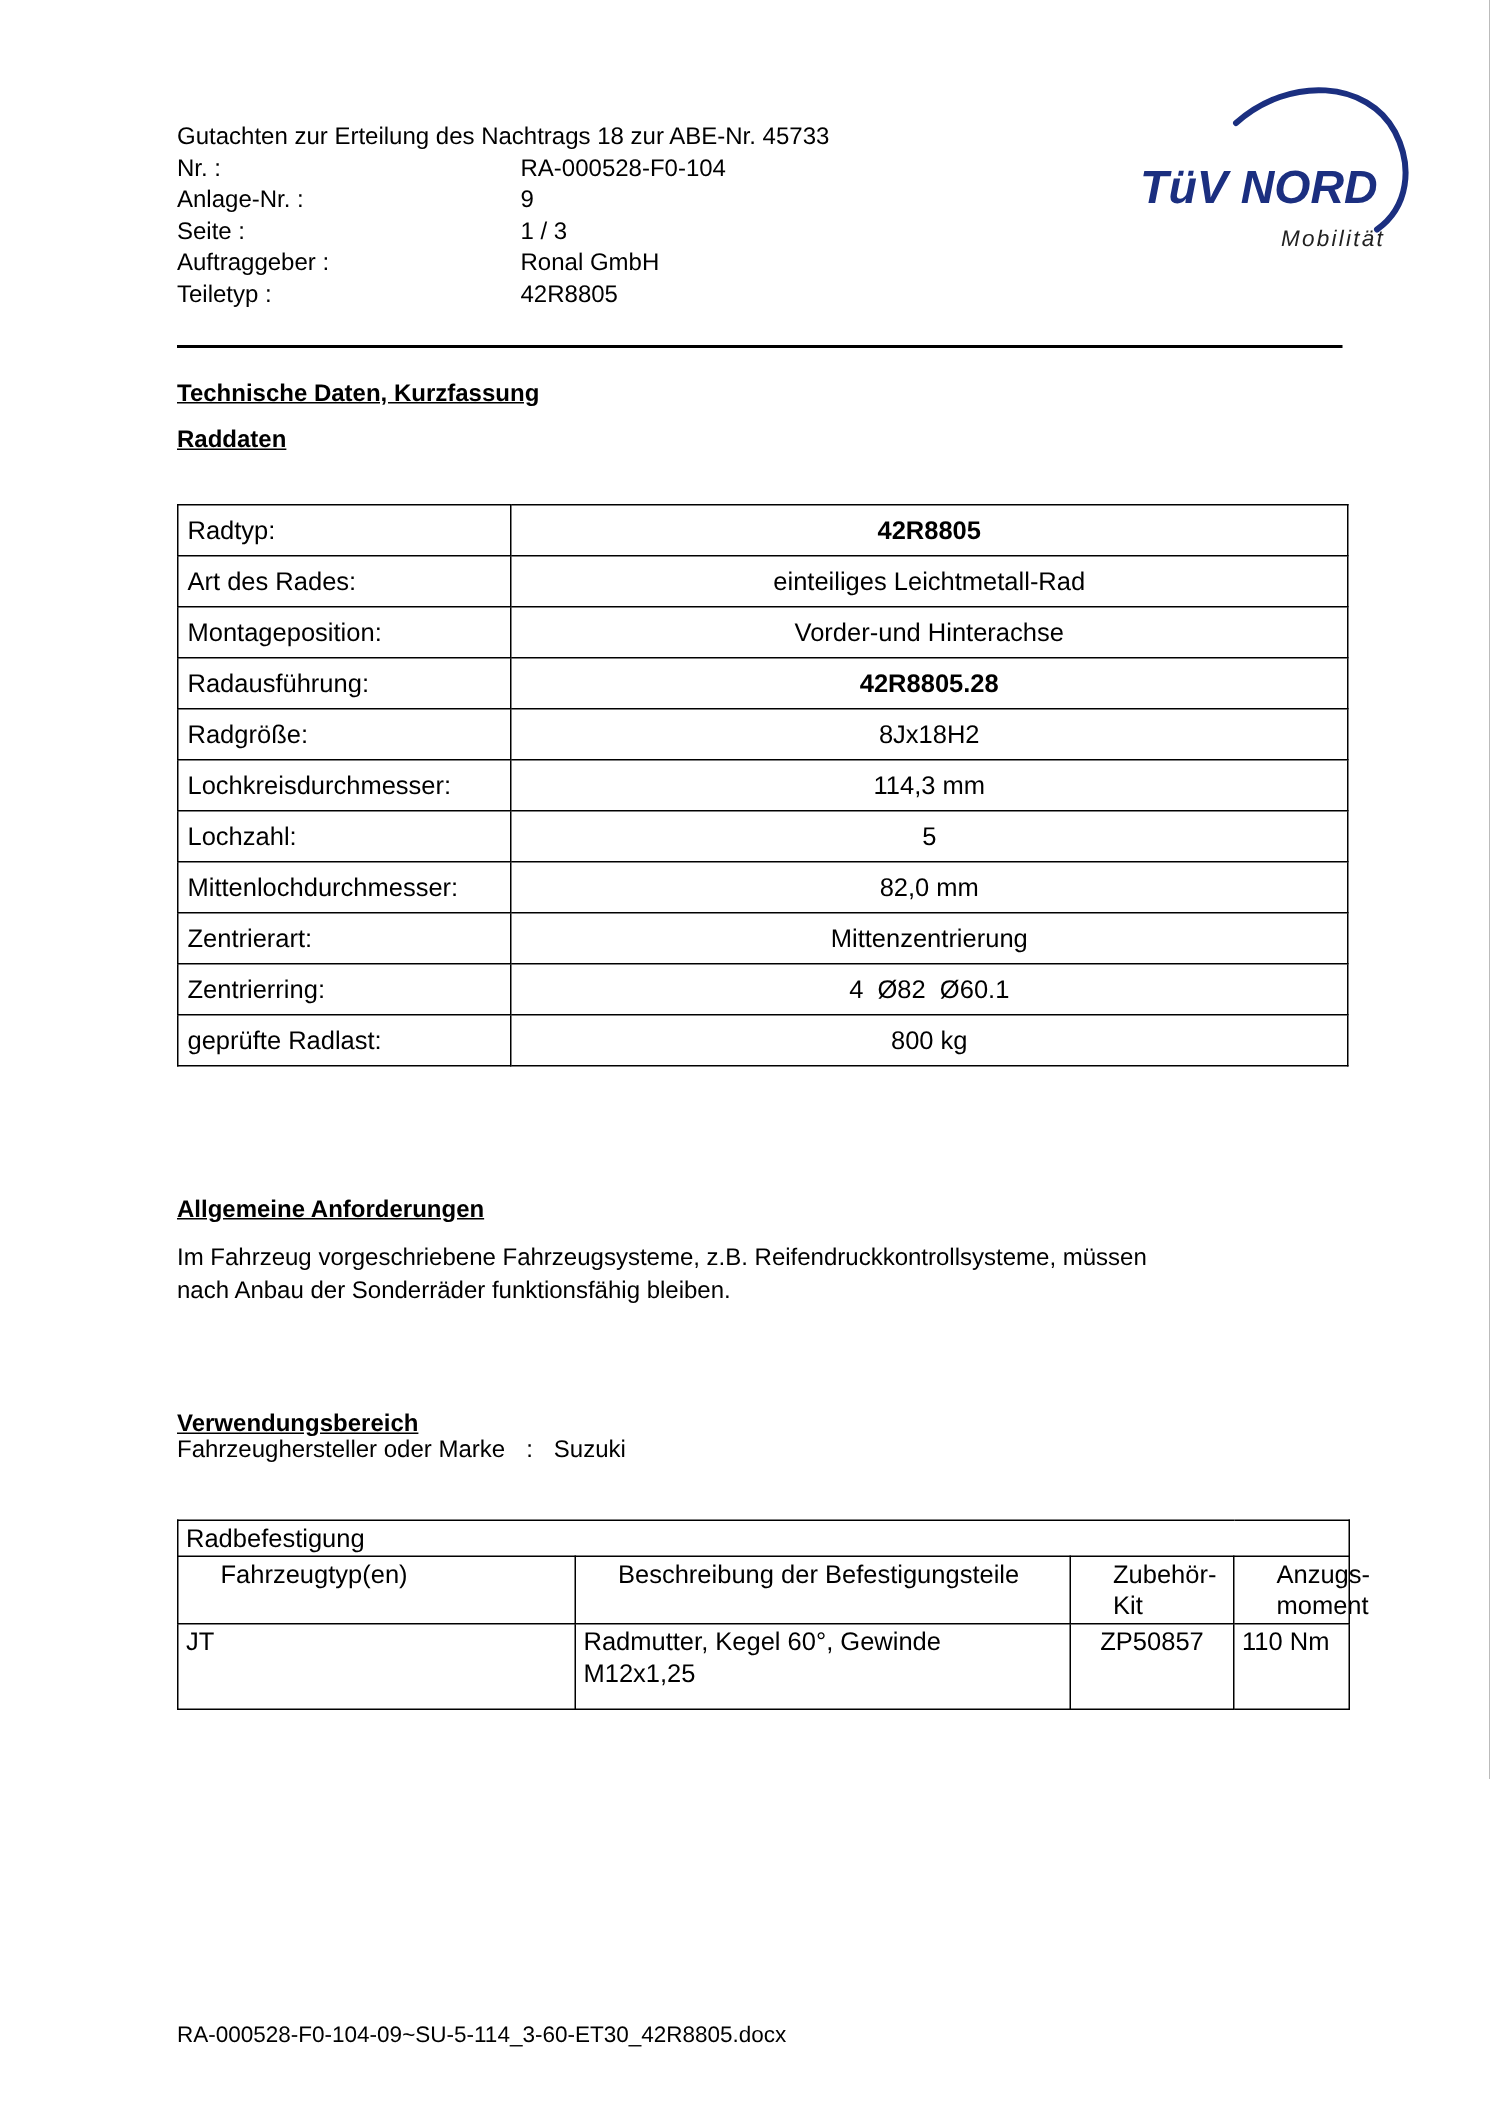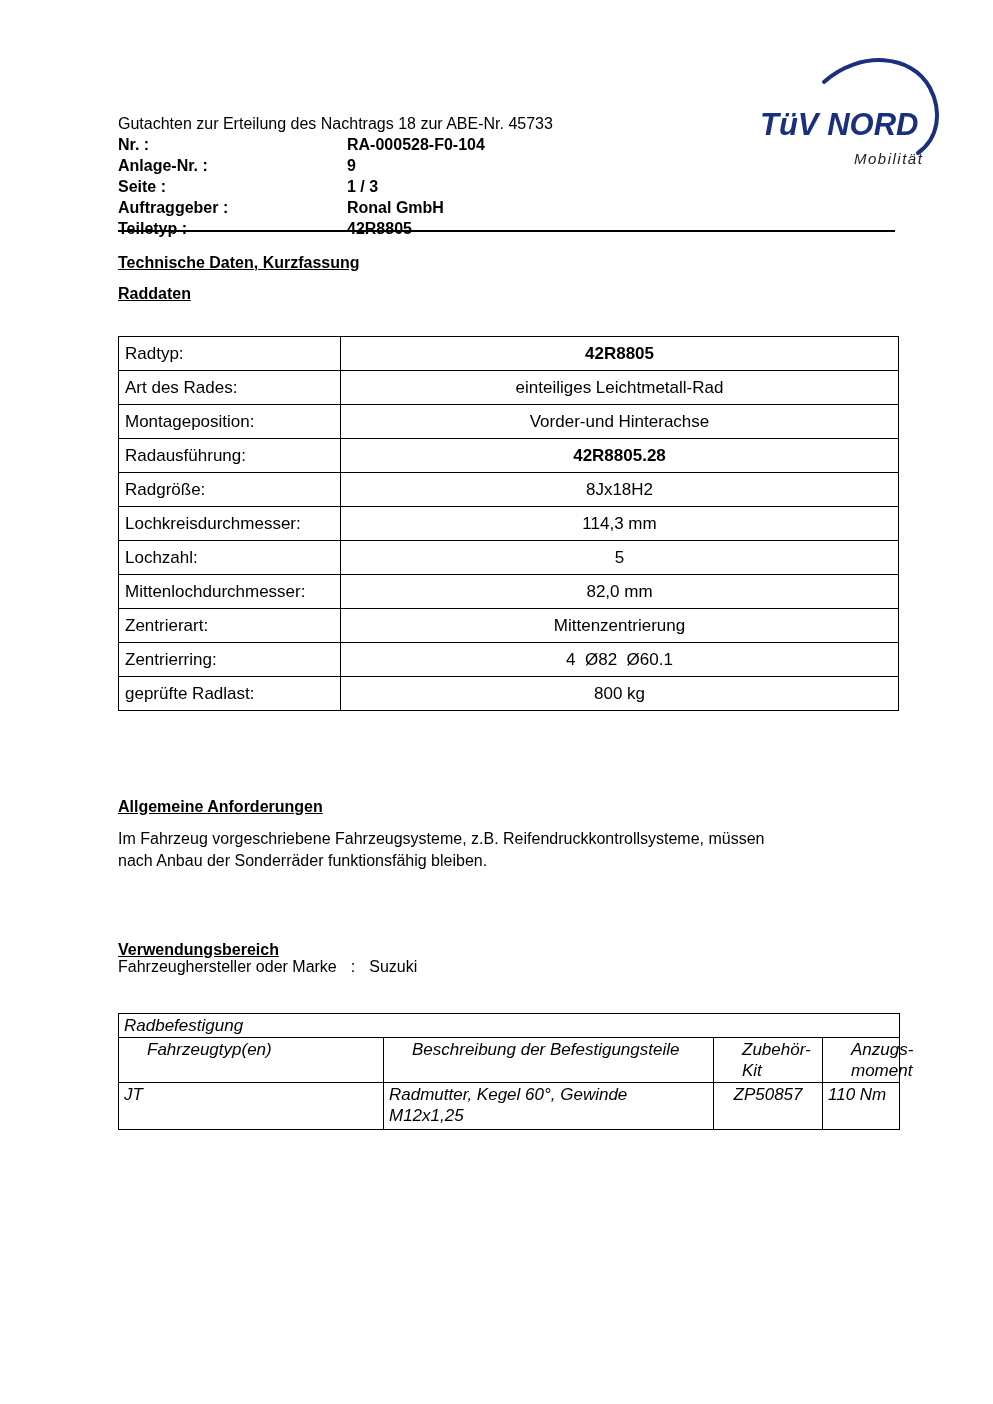--- a/index.html
+++ b/index.html
@@ -4,23 +4,23 @@
 <style>
   * { margin:0; padding:0; box-sizing:border-box; }
   html,body { background:#888; }
   body { font-family:"Liberation Sans", sans-serif; }
   .page {
     position:relative; width:993px; height:1404px; background:#fff;
     color:#000; font-size:16px; overflow:hidden; margin:0 auto;
   }
 
   
-  .doc-header { position:absolute; left:118px; top:81px; width:640px;margin-top:32px; }
+  .doc-header { position:absolute; left:118px; top:81px; width:640px; }
   .doc-title { line-height:21px; }
-  .hfield { display:flex; line-height:21px;font-weight:bold; }
+  .hfield { display:flex; line-height:21px; }
   .hfield .fl { width:229px; flex:0 0 229px; }
 
   .logo { position:absolute; left:760px; top:52px; width:190px; height:120px; }
 
   .rule { position:absolute; left:118px; top:230px; width:777px; border-top:2px solid #000; }
 
   .h { position:absolute; left:118px; font-weight:bold; text-decoration:underline; line-height:20px; }
   .h-tech { top:253px; }
   .h-rad  { top:284px; }
   .h-allg { top:797px; }
@@ -35,24 +35,24 @@
   table { border-collapse:collapse; table-layout:fixed; }
   td { border:1px solid #000; font-size:17px; }
 
   .t1 { position:absolute; left:118px; top:336px; width:781px; }
   .t1 td { height:34px; padding:2px 6px; vertical-align:middle; }
   .t1 .lab { text-align:left; }
   .t1 .val { text-align:center; white-space:pre-wrap; }
   .t1 .b   { font-weight:bold; }
 
   .t2 { position:absolute; left:118px; top:1013px; width:781px; }
-  .t2 td { padding:1px 5px; vertical-align:top; white-space:pre-line; line-height:21px;font-style:italic; }
+  .t2 td { padding:1px 5px; vertical-align:top; white-space:pre-line; line-height:21px; }
   .t2 .ttl { height:23px; }
   .t2 .hd td { height:43px;padding-left:28px; }
-  .t2 .dr td { height:47px; }
+  .t2 .dr td { height:57px; }
   .t2 .c { text-align:center; }
 
   .footer { position:absolute; left:118px; top:1348px; font-size:15px; }
 </style>
 </head>
 <body>
 
 <div class="page">
 
   <div class="doc-header">
@@ -175,14 +175,15 @@
     <tr class="dr">
       <td>JT</td>
       <td>Radmutter, Kegel 60°, Gewinde
 M12x1,25</td>
       <td class="c">ZP50857</td>
       <td>110 Nm</td>
     </tr>
   </tbody>
     </table>
 
+  <div class="footer">RA-000528-F0-104-09~SU-5-114_3-60-ET30_42R8805.docx</div>
 
 </div>
 
 </body></html>

